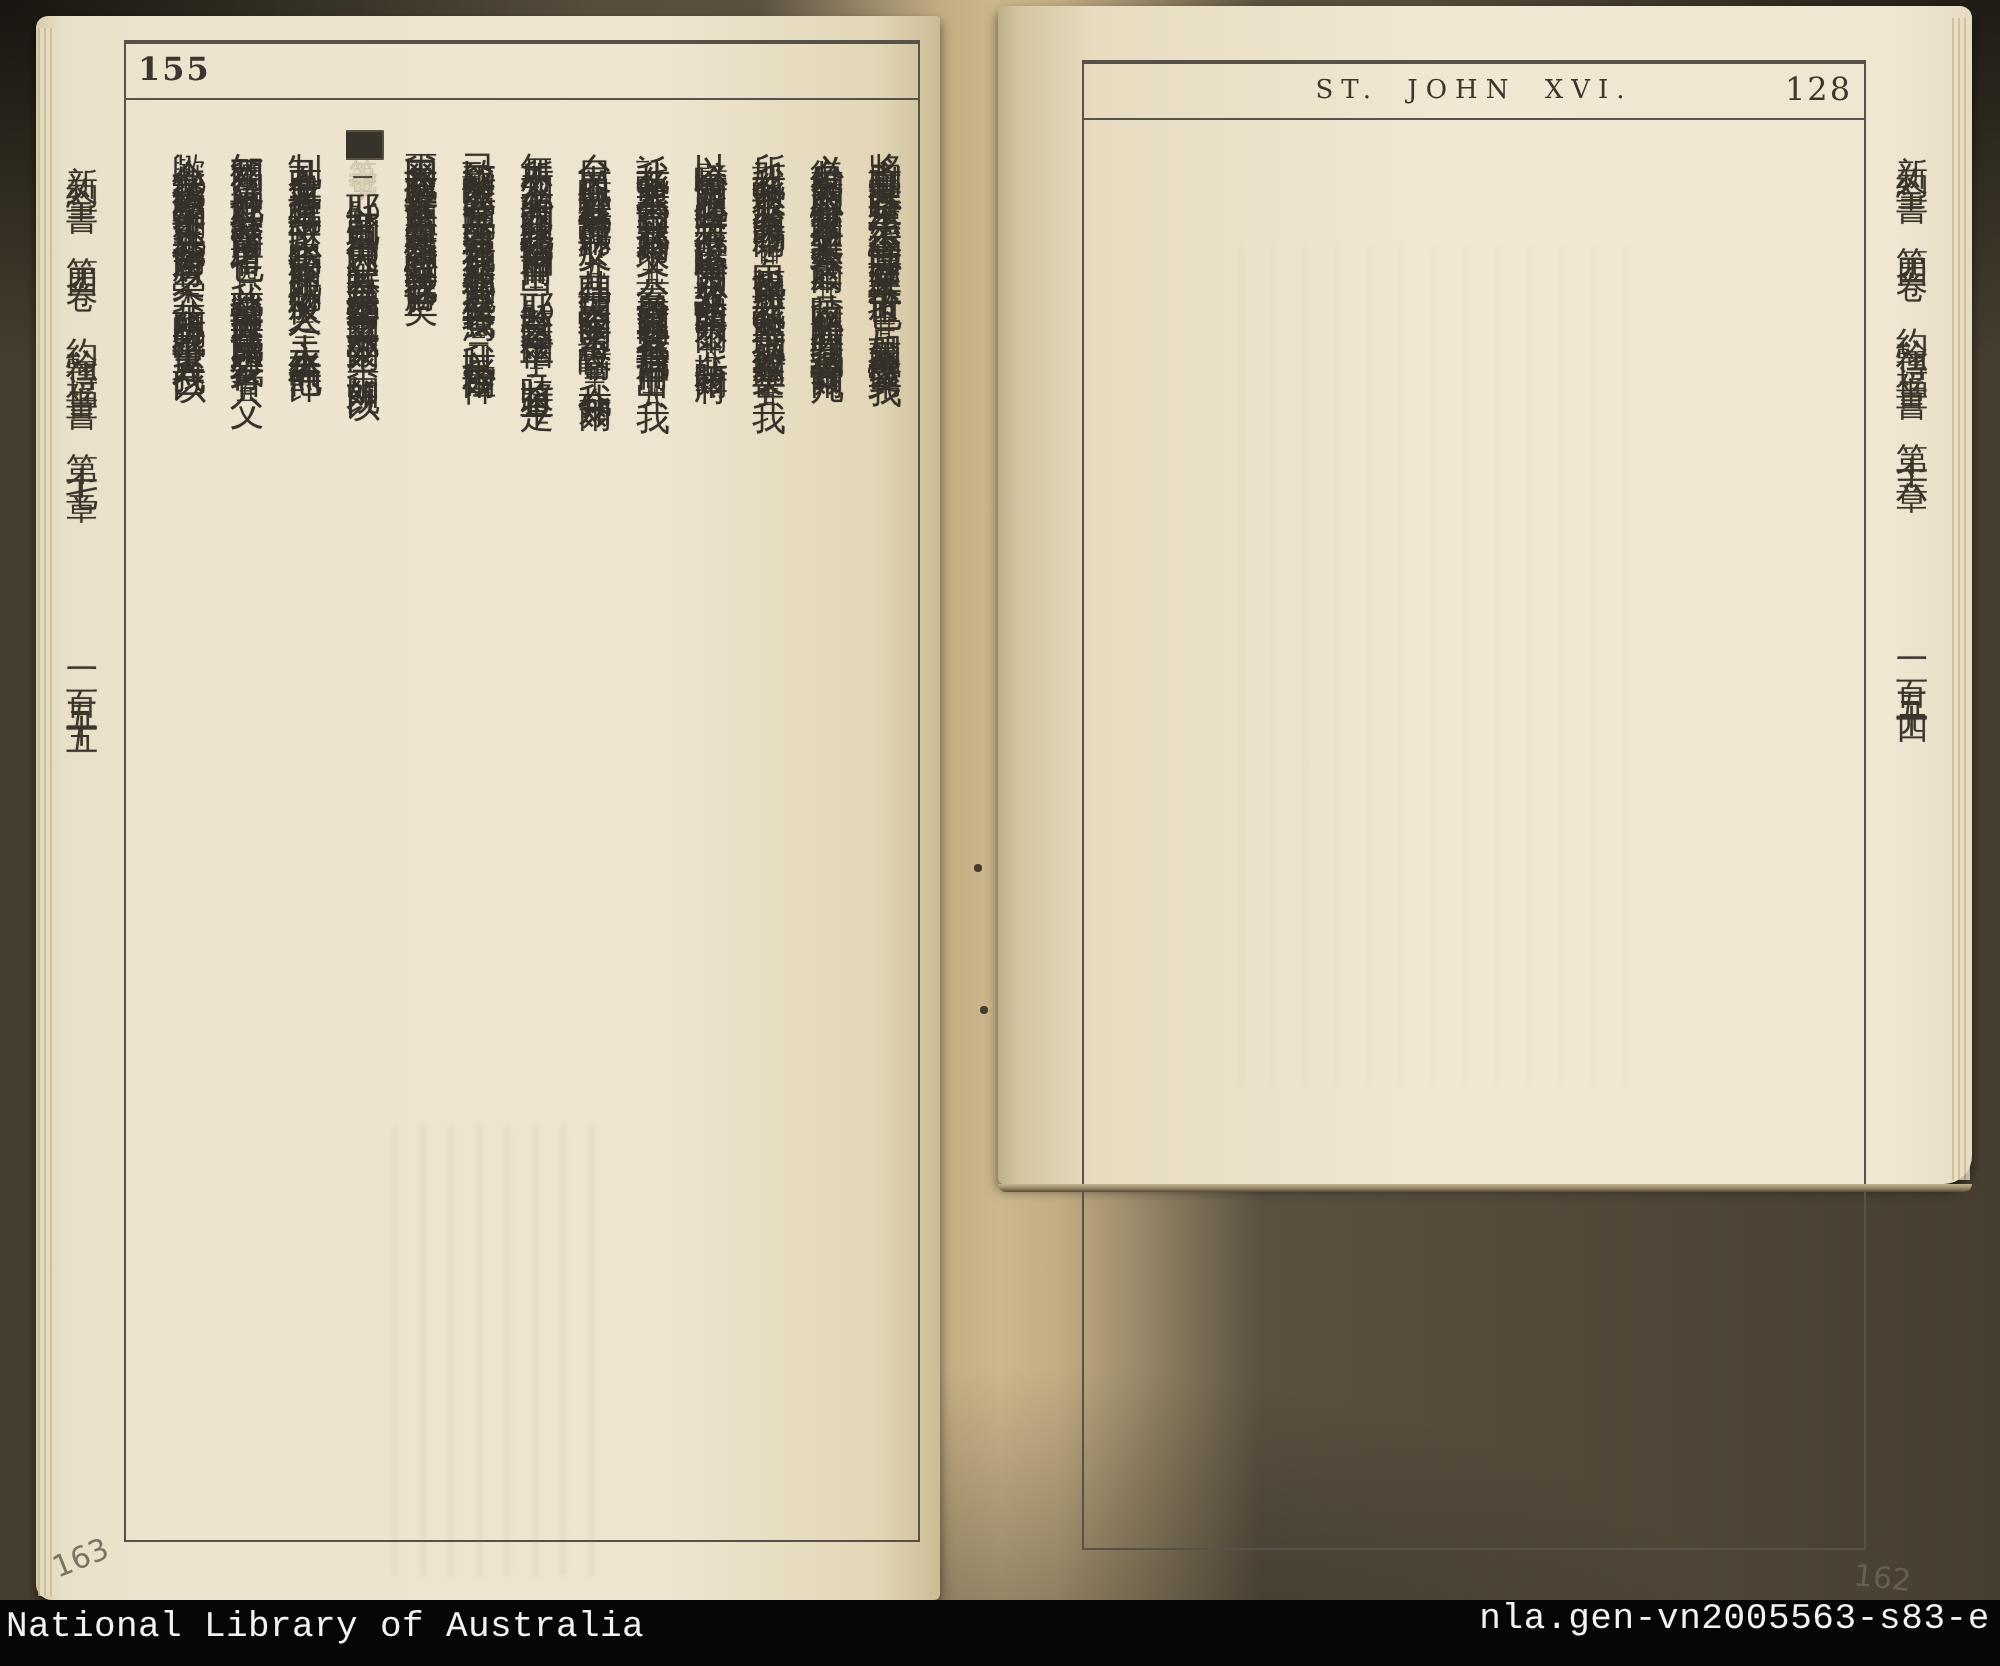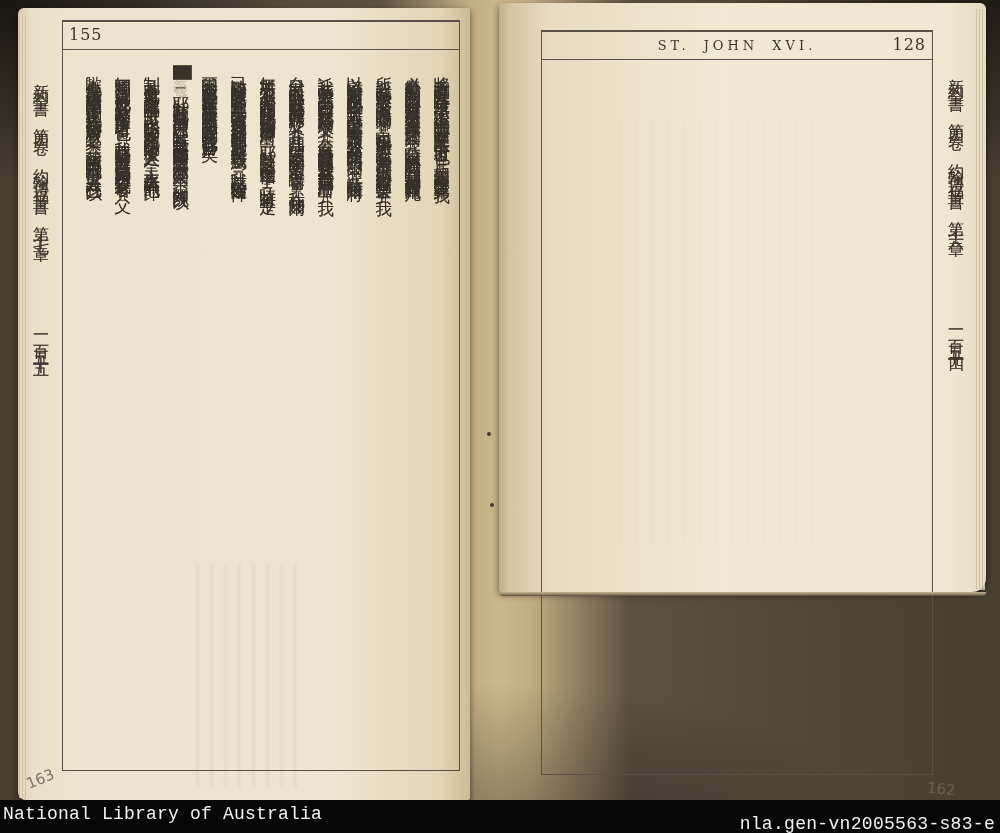--- a/index.html
+++ b/index.html
@@ -24,21 +24,21 @@
   .page-right .edge-stack{left:auto;right:1px;}
   
   .frame{position:absolute;border:1px solid #575147;background:transparent;}
   .frame-left{left:44px;top:12px;width:396px;height:748px;border-top-width:2px;}
   .frame-right{left:42px;top:27px;width:390px;height:742px;border-top-width:2px;}
   .running-header{position:absolute;left:0;right:0;top:0;height:27px;border-bottom:1px solid #57514f;
     color:#3c362e;}
   .running-header .title{position:absolute;left:0;right:0;top:6px;text-align:center;
     font-size:13px;letter-spacing:4px;word-spacing:6px;}
   .running-header .pnum{position:absolute;top:3px;font-size:16px;letter-spacing:1px;}
-  .pnum-left{left:6px;}
+  .pnum-left{left:6px;font-weight:bold;}
   .pnum-right{right:6px;}
   
   .cols{position:absolute;display:flex;flex-direction:row-reverse;justify-content:space-between;overflow:hidden;}
   .cols-left{left:68px;top:55px;width:368px;height:702px;}
   .col{writing-mode:vertical-rl;text-orientation:upright;height:100%;width:20px;flex:0 0 20px;
     font-size:17px;letter-spacing:3px;color:#35302a;overflow:hidden;
     text-shadow:0 0 .5px rgba(45,40,32,.55);}
   .verse{font-size:10.5px;letter-spacing:1px;color:#3a352d;}
   .chapter-box{display:inline-block;background:#37332b;color:#ddd3b8;padding:3px 2px 4px;
     margin:2px 0 3px;font-size:14px;letter-spacing:2px;border-radius:1px;
@@ -57,21 +57,21 @@
   .ghost{position:absolute;pointer-events:none;filter:blur(1px);}
   .ghost-l{left:178px;top:555px;width:110px;height:225px;opacity:.55;
     background:repeating-linear-gradient(90deg,rgba(110,118,92,.14) 0 3px,transparent 3px 14px);}
   .ghost-r{left:120px;top:120px;width:200px;height:420px;opacity:.35;
     background:repeating-linear-gradient(90deg,rgba(120,112,88,.08) 0 3px,transparent 3px 16px);}
   .binding-dot{position:absolute;width:4px;height:4px;border-radius:50%;background:#433d31;}
   
   .footer-bar{position:absolute;left:0;right:0;bottom:0;height:33px;background:#060606;
     color:#f2f2f2;font-family:Liberation Mono, monospace;font-size:18px;}
   .footer-bar .lib{position:absolute;left:3px;top:4px;letter-spacing:.2px;}
-  .footer-bar .id{position:absolute;right:5px;top:14px;letter-spacing:.3px;}
+  .footer-bar .id{position:absolute;right:5px;top:0;letter-spacing:.3px;}
 </style>
 </head>
 <body>
 
 <div class="stage">
 
   <div class="page page-left">
     <div class="edge-stack"></div>
     <div class="ghost ghost-l"></div>
     <div class="margin-label ml-left">新約全書　第四卷　約翰傳福音書　第十七章　　　　一百五十五</div>

